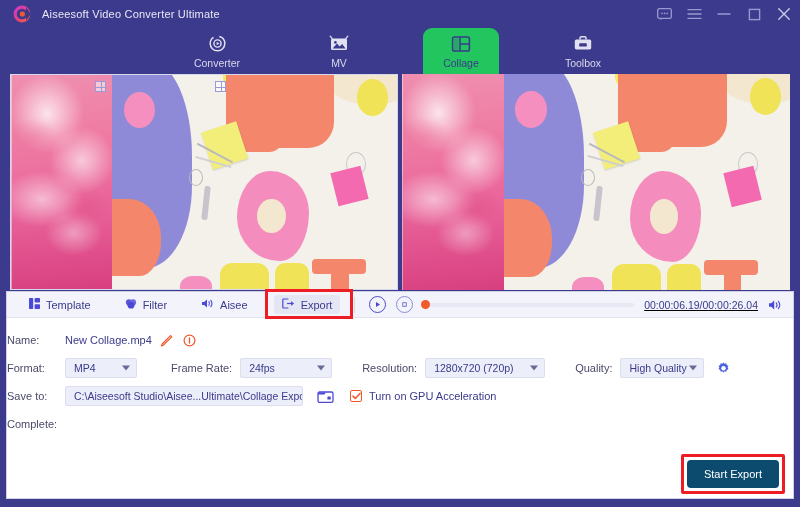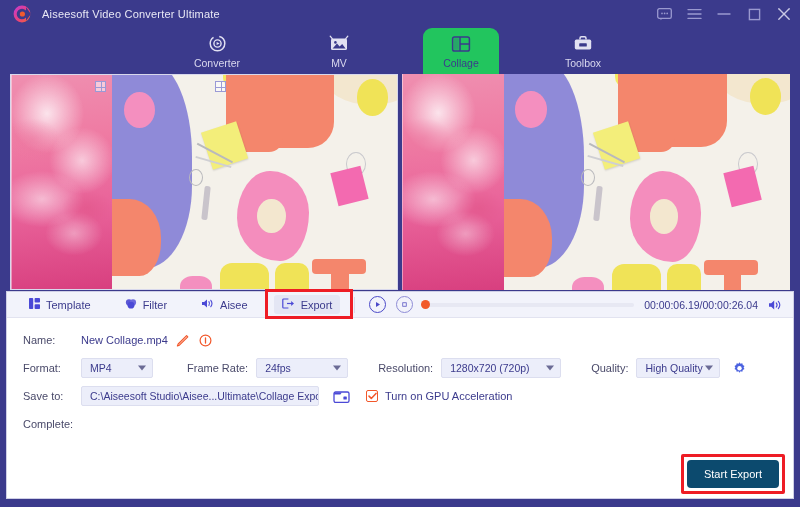--- a/index.html
+++ b/index.html
@@ -216,21 +216,21 @@
   .tool-tab.active { background: #e4e6f4; }
   .highlight-box {
     position: absolute;
     border: 3px solid #ee1c25;
     pointer-events: none;
   }
   .divider-v {
     width: 1px; height: 16px; background: #d9dae9; margin: 0 14px;
   }
   .player {
-    display: flex; align-items: center; gap: 10px; flex: 1; padding-right: 10px;
+    display: flex; align-items: center; gap: 10px; flex: 1; padding-right: 10px; text-decoration: underline;
   }
   .pbtn {
     width: 17px; height: 17px; border-radius: 50%;
     border: 1.4px solid #4b49c8;
     display: flex; align-items: center; justify-content: center;
     cursor: pointer;
   }
   .pbtn.stop { border-color: #8e8cd6; }
   .seek {
     position: relative; flex: 1; height: 4px; background: #e7e8f3; border-radius: 2px;
@@ -242,21 +242,21 @@
   }
   .time {
     font-size: 10.5px; color: #3b3a8c; white-space: nowrap;
   }
 
   .form {
     padding: 8px 0 0 0;
     font-size: 11px; color: #3b3a8c;
   }
   .row {
-    display: flex; align-items: center; height: 28px; padding-left: 16px;
+    display: flex; align-items: center; height: 28px; 
   }
   .lbl { width: 58px; color: #4a4a6a; font-size: 11px; }
   .lbl.auto { width: auto; margin-right: 8px; text-align: center; }
   .val-plain { font-size: 11px; color: #3b3a8c; margin-right: 8px; }
 
   .select {
     position: relative;
     height: 20px; background: #eceefa; border: 1px solid #dcdeef;
     border-radius: 2px;
     display: flex; align-items: center; padding: 0 20px 0 8px;

